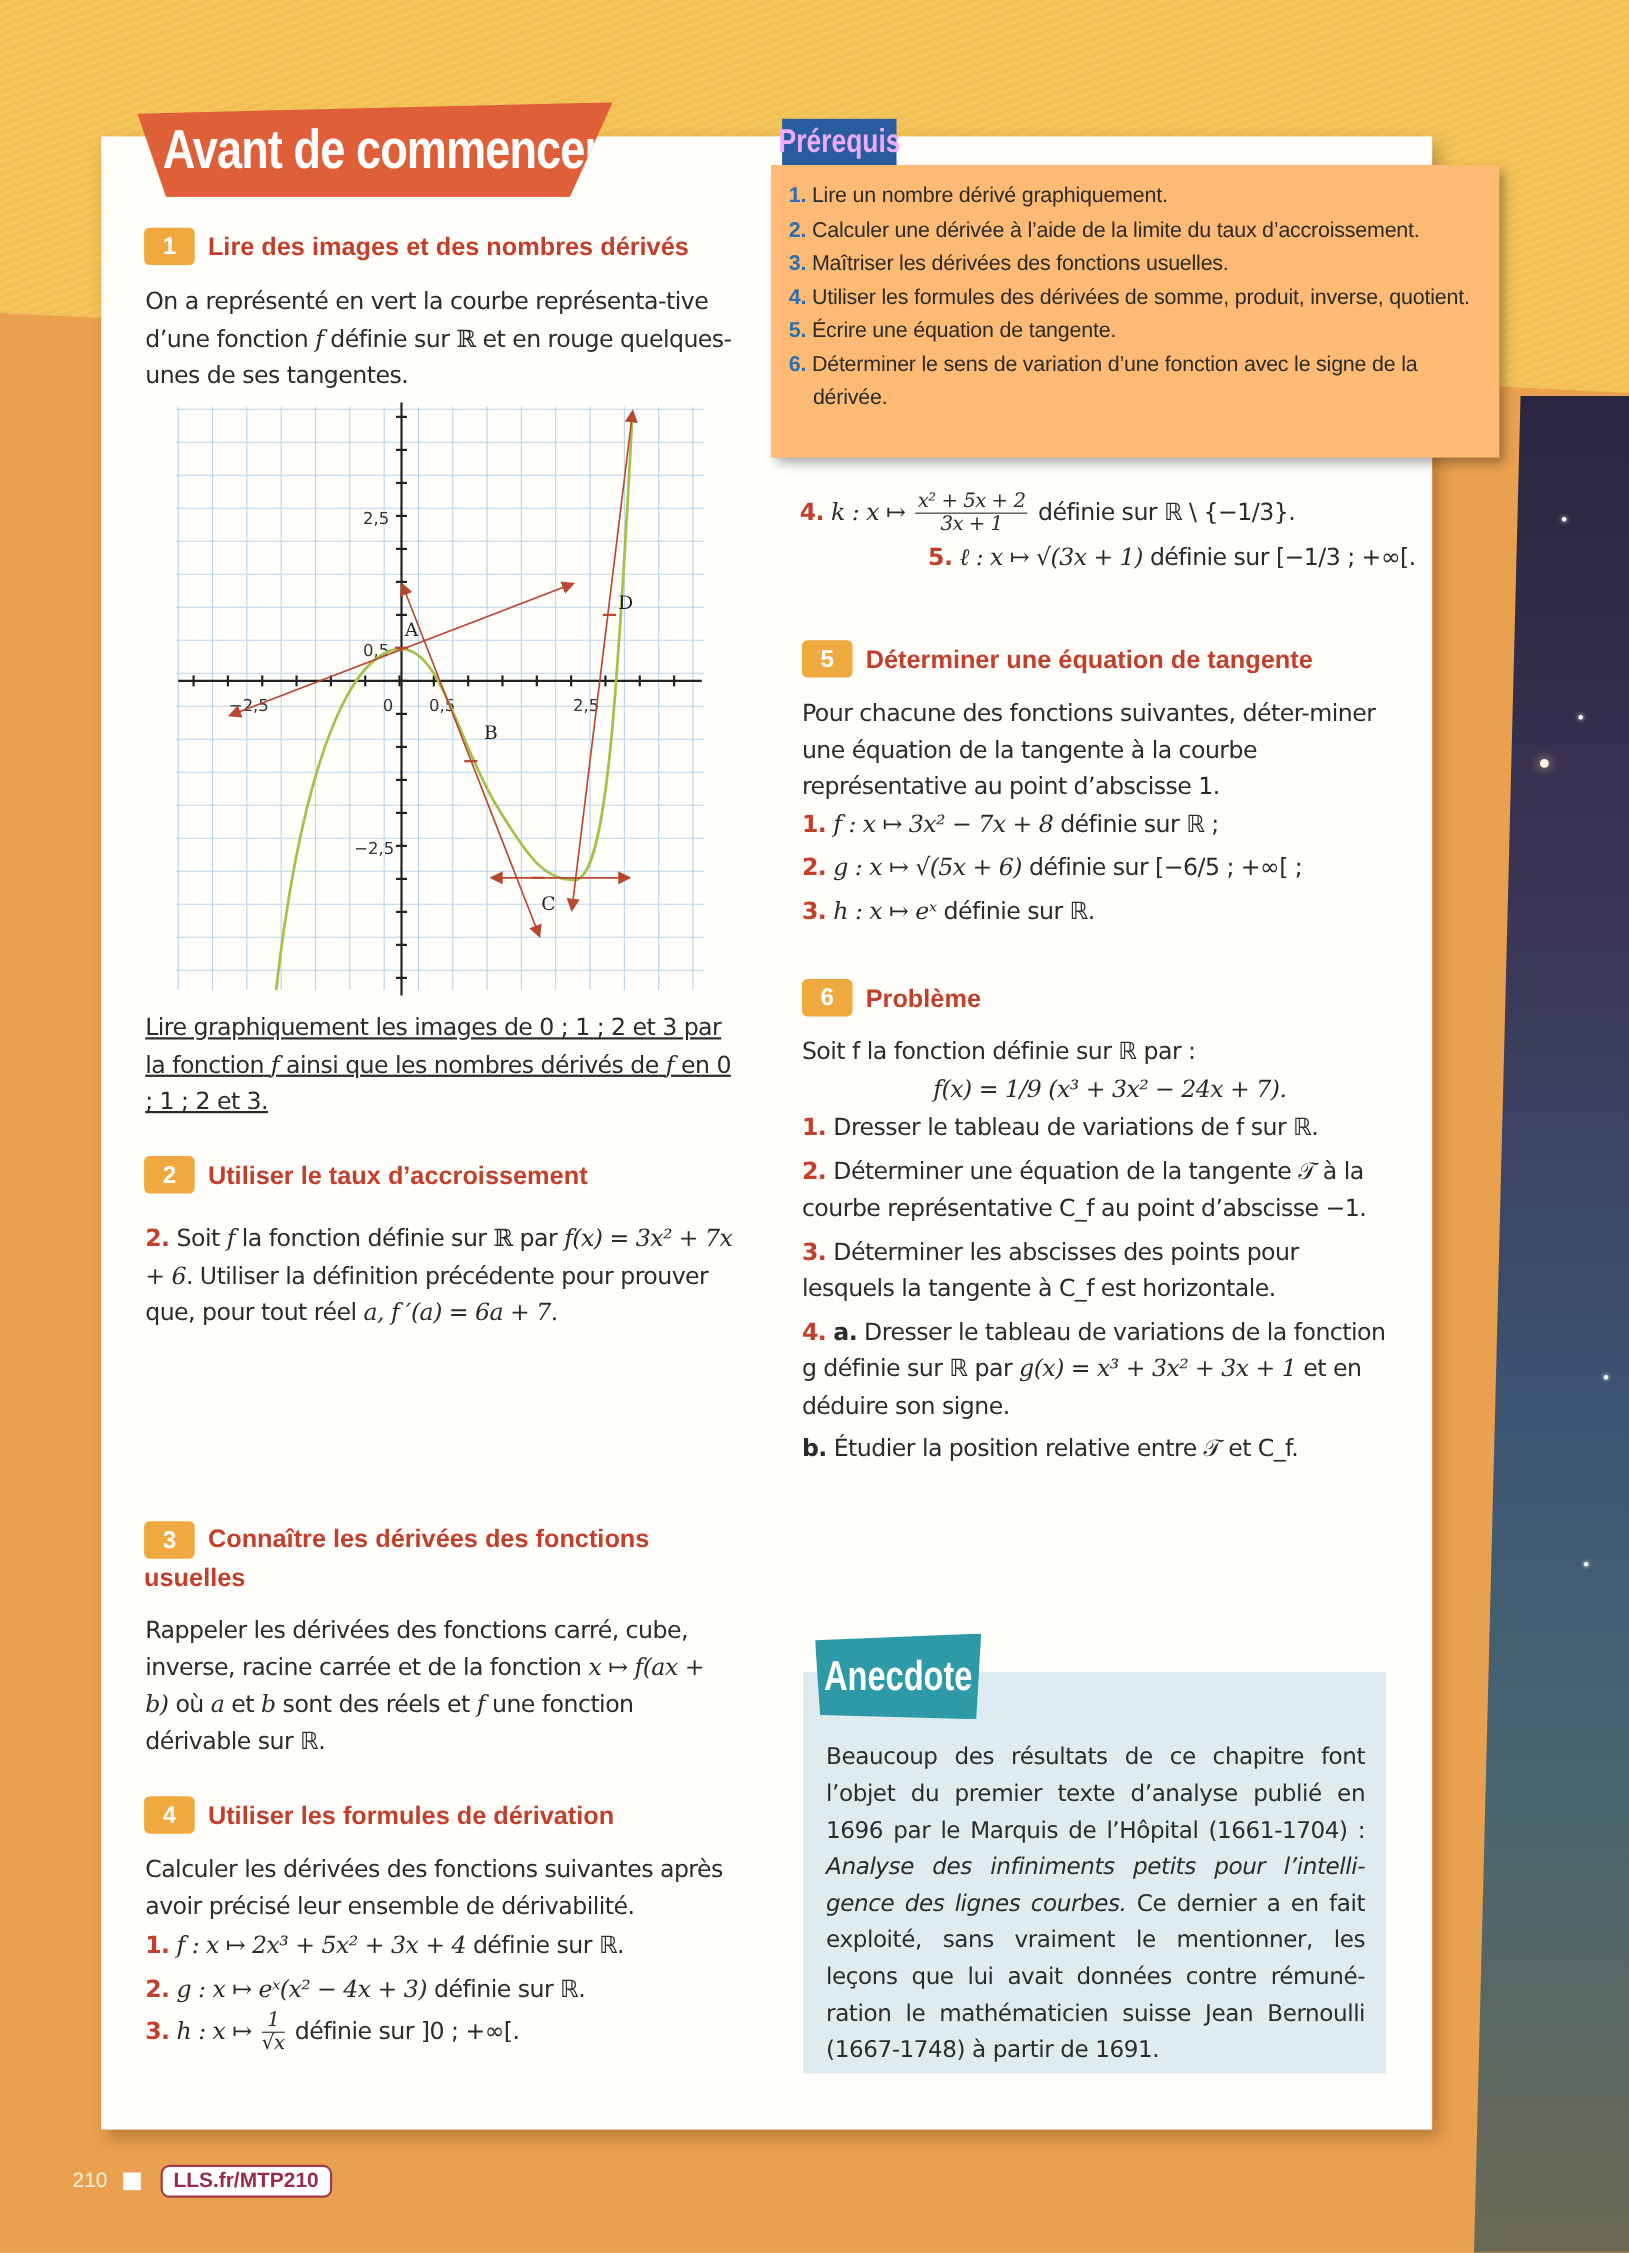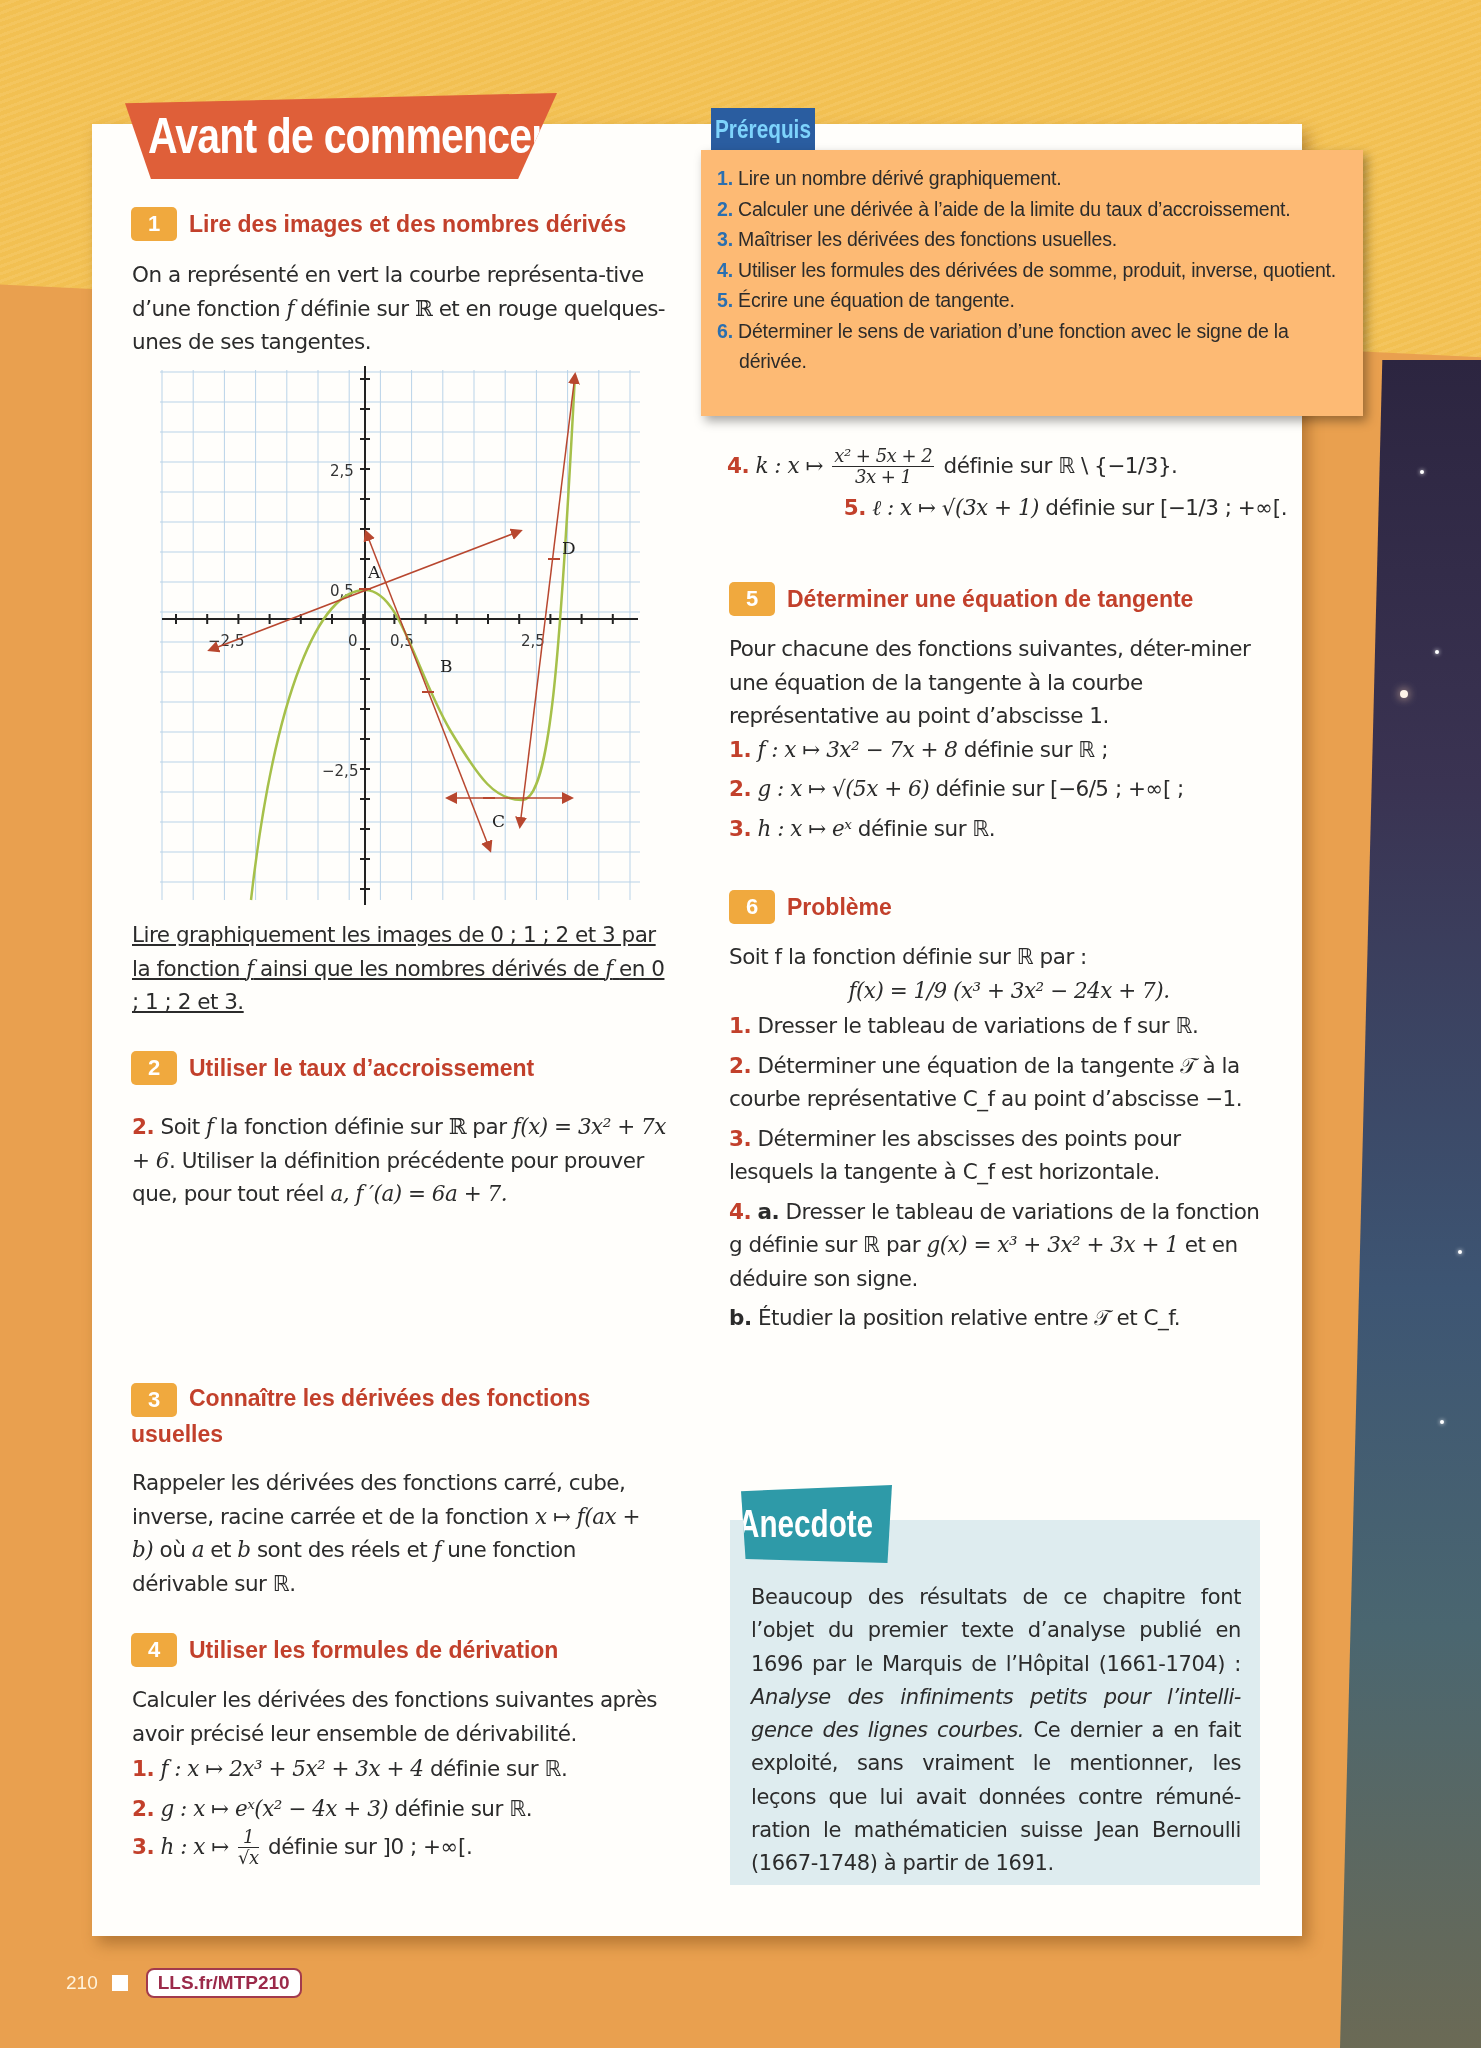--- a/index.html
+++ b/index.html
@@ -43,22 +43,22 @@
   }
   .title-banner span {
     font-family: "Liberation Sans", sans-serif; font-weight: bold;
     color: #fff; font-size: 50px; letter-spacing: -1px;
     transform: scaleX(0.82); transform-origin: left center; white-space: nowrap;
   }
 
   
   .prereq-tag {
     position: absolute; left: 711px; top: 108px; width: 104px; height: 42px;
-    background: #2a5da0; color: #7dd3fc;
-    font-family: "Liberation Sans", sans-serif; font-weight: bold; font-size: 26px;
+    background: #2a5da0; color: #f0abfc;
+    font-family: "Liberation Sans", sans-serif; font-weight: bold; font-size: 30px;
     display: flex; align-items: center; justify-content: center;
   }
   .prereq-tag span { transform: scaleX(0.8); display: inline-block; }
   .prereq-box {
     position: absolute; left: 701px; top: 150px; width: 662px; height: 266px;
     background: #fdba74;
     box-shadow: 4px 5px 10px rgba(0,0,0,0.35);
     padding: 13px 16px 0 16px;
   }
   .prereq-box li {
@@ -97,21 +97,21 @@
 
   
   .anec-box {
     position: absolute; left: 730px; top: 1520px; width: 530px; height: 365px;
     background: #deecef;
   }
   .anec-tag {
     position: absolute; left: 741px; top: 1485px; width: 151px; height: 78px;
     background: #2e9aa8;
     clip-path: polygon(0 8%, 100% 0, 97% 100%, 3% 95%);
-    display: flex; align-items: center; justify-content: flex-end;
+    display: flex; align-items: center; justify-content: center;
   }
   .anec-tag span {
     color: #fff; font-family: "Liberation Sans", sans-serif; font-weight: bold;
     font-size: 38px; transform: scaleX(0.78); display: inline-block;
   }
   .anec-text {
     position: absolute; left: 751px; top: 1581px; width: 490px;
     font-size: 21px; line-height: 33.3px; color: #2b2b2b; text-align: justify;
     letter-spacing: -0.4px;
   }

